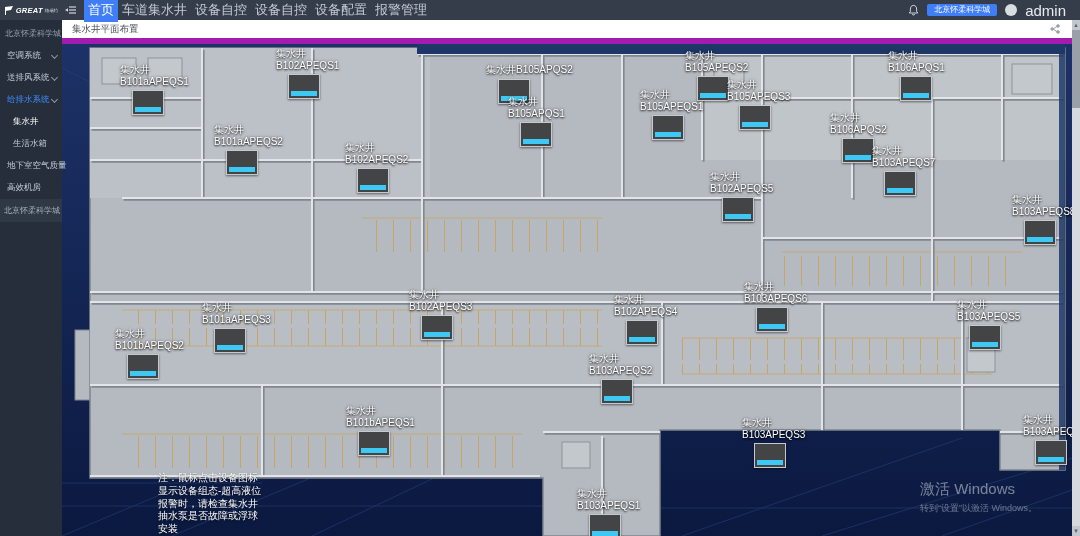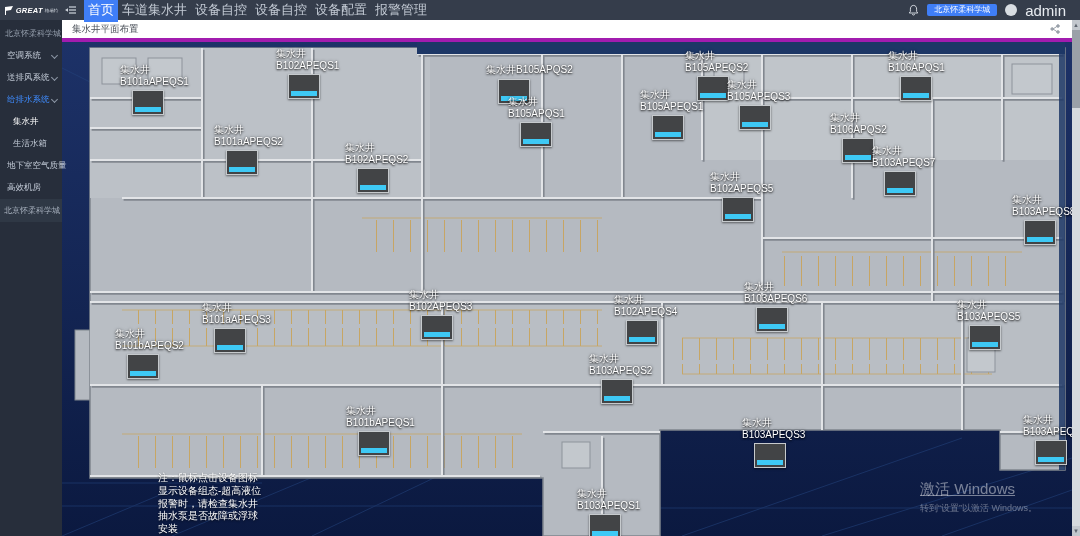--- a/index.html
+++ b/index.html
@@ -15,21 +15,21 @@
   .fold-icon{width:18px;height:20px;display:flex;align-items:center;justify-content:center;cursor:pointer;}
   #main-menu{display:flex;height:20px;margin-left:4px;}
   .menu-item{height:22px;line-height:20px;padding:0 4px;font-size:13px;color:#c3cad4;cursor:pointer;}
   .menu-item.active{background:#3f7ef7;color:#fff;}
   .nav-right{margin-left:auto;display:flex;align-items:center;gap:8px;padding-right:14px;}
   .site-badge{background:#3f7ef7;color:#fff;font-size:8px;line-height:12px;padding:0 7px;border-radius:2px;}
   .avatar{width:12px;height:12px;border-radius:50%;background:#d8dde2;}
   .admin-name{color:#e8ecf1;font-size:15px;}
   
   #tabbar{position:absolute;left:62px;top:20px;width:1010px;height:18px;background:#fff;
-          border-bottom:4px solid #a21caf;display:flex;align-items:center;z-index:25;}
+          border-bottom:6px solid #a21caf;display:flex;align-items:center;z-index:25;}
   .tab{font-size:9.5px;color:#4a5059;padding:0 10px;height:18px;line-height:18px;cursor:pointer;}
   .share-icon{margin-left:auto;margin-right:12px;cursor:pointer;display:flex;align-items:center;}
   
   #sidebar{position:absolute;left:0;top:20px;width:62px;height:516px;background:#272e3b;z-index:25;}
   .side-header{color:#98a2b0;font-size:8px;padding:8px 4px 6px 5px;white-space:nowrap;}
   .side-item{position:relative;font-size:8.5px;color:#c2cad6;padding:5px 4px 5px 7px;cursor:pointer;white-space:nowrap;}
   .side-item.sub{padding-left:13px;}
   .side-item.active{color:#3f8cff;}
   .side-item.selected{color:#ffffff;}
   .chev{position:absolute;right:5px;top:8px;width:4px;height:4px;border-right:1px solid #8d97a5;
@@ -53,21 +53,21 @@
   .lg-row{display:flex;align-items:center;gap:6px;margin-bottom:9px;}
   .lg-icon{position:relative;width:34px;height:17px;background:#8f959c;border:1px solid #b9bdc2;}
   .lg-icon .inner{position:absolute;left:3px;right:3px;top:3px;height:6px;background:#3c4046;}
   .lg-icon .bar{position:absolute;left:3px;right:3px;bottom:2px;height:4px;}
   .lg-label{font-size:10px;}
   
   #note{position:absolute;left:96px;top:434px;width:118px;color:#fff;font-size:10px;line-height:12.8px;
         text-shadow:0 1px 2px rgba(0,0,0,.7);}
   
   #watermark{position:absolute;left:858px;top:442px;}
-  .wm-title{font-size:15px;color:rgba(255,255,255,.45);text-decoration:underline;}
+  .wm-title{font-size:15px;color:rgba(255,255,255,.45);}
   .wm-sub{font-size:9px;color:rgba(255,255,255,.38);margin-top:3px;}
   
   #scrollbar{position:absolute;left:1072px;top:20px;width:8px;height:516px;background:#d6dade;z-index:40;}
   .sb-arrow{width:8px;height:10px;background:#c3c8ce;color:#5f6670;font-size:6px;line-height:10px;
             text-align:center;cursor:pointer;}
   .sb-arrow.down{position:absolute;bottom:0;}
   .sb-thumb{position:absolute;top:10px;left:0;width:8px;height:78px;background:#9aa0a8;cursor:pointer;}
 </style>
 </head>
 <body>

